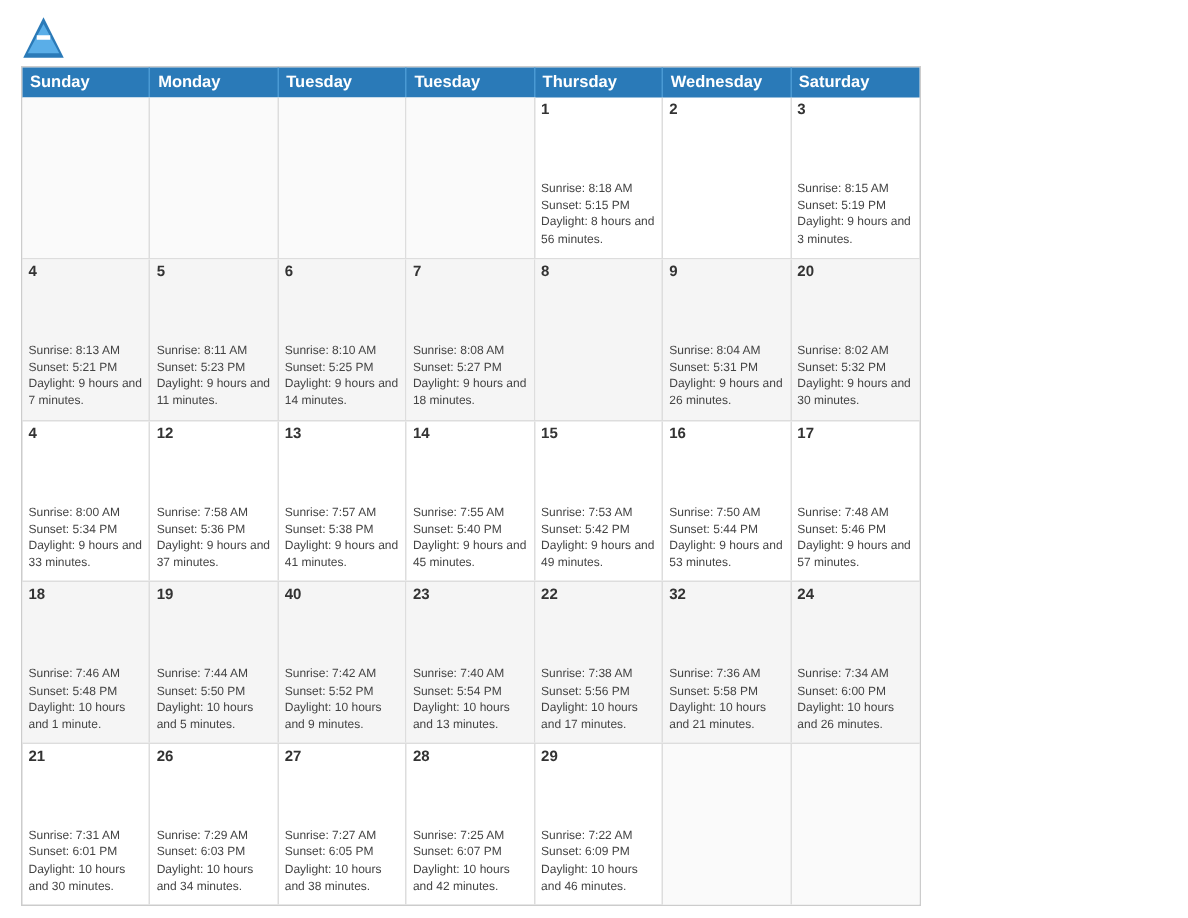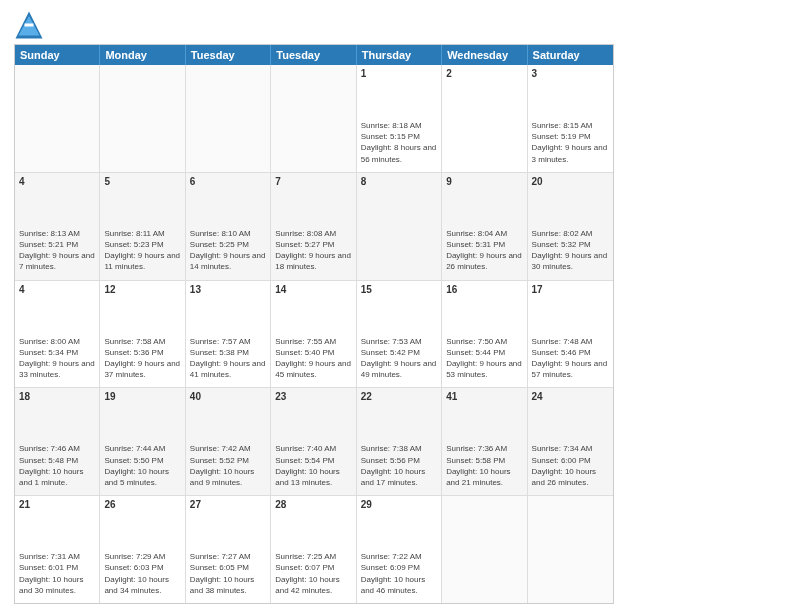--- a/index.html
+++ b/index.html
@@ -236,21 +236,21 @@
           </div>
           <div class="cal-cell">
             <div class="day-num">23</div>
             <div class="day-info">Sunrise: 7:40 AM<br>Sunset: 5:54 PM<br>Daylight: 10 hours and 13 minutes.</div>
           </div>
           <div class="cal-cell">
             <div class="day-num">22</div>
             <div class="day-info">Sunrise: 7:38 AM<br>Sunset: 5:56 PM<br>Daylight: 10 hours and 17 minutes.</div>
           </div>
           <div class="cal-cell">
-            <div class="day-num">41</div>
+            <div class="day-num">32</div>
             <div class="day-info">Sunrise: 7:36 AM<br>Sunset: 5:58 PM<br>Daylight: 10 hours and 21 minutes.</div>
           </div>
           <div class="cal-cell">
             <div class="day-num">24</div>
             <div class="day-info">Sunrise: 7:34 AM<br>Sunset: 6:00 PM<br>Daylight: 10 hours and 26 minutes.</div>
           </div>
         </div>
         <div class="cal-row">
           <div class="cal-cell">
             <div class="day-num">21</div>

